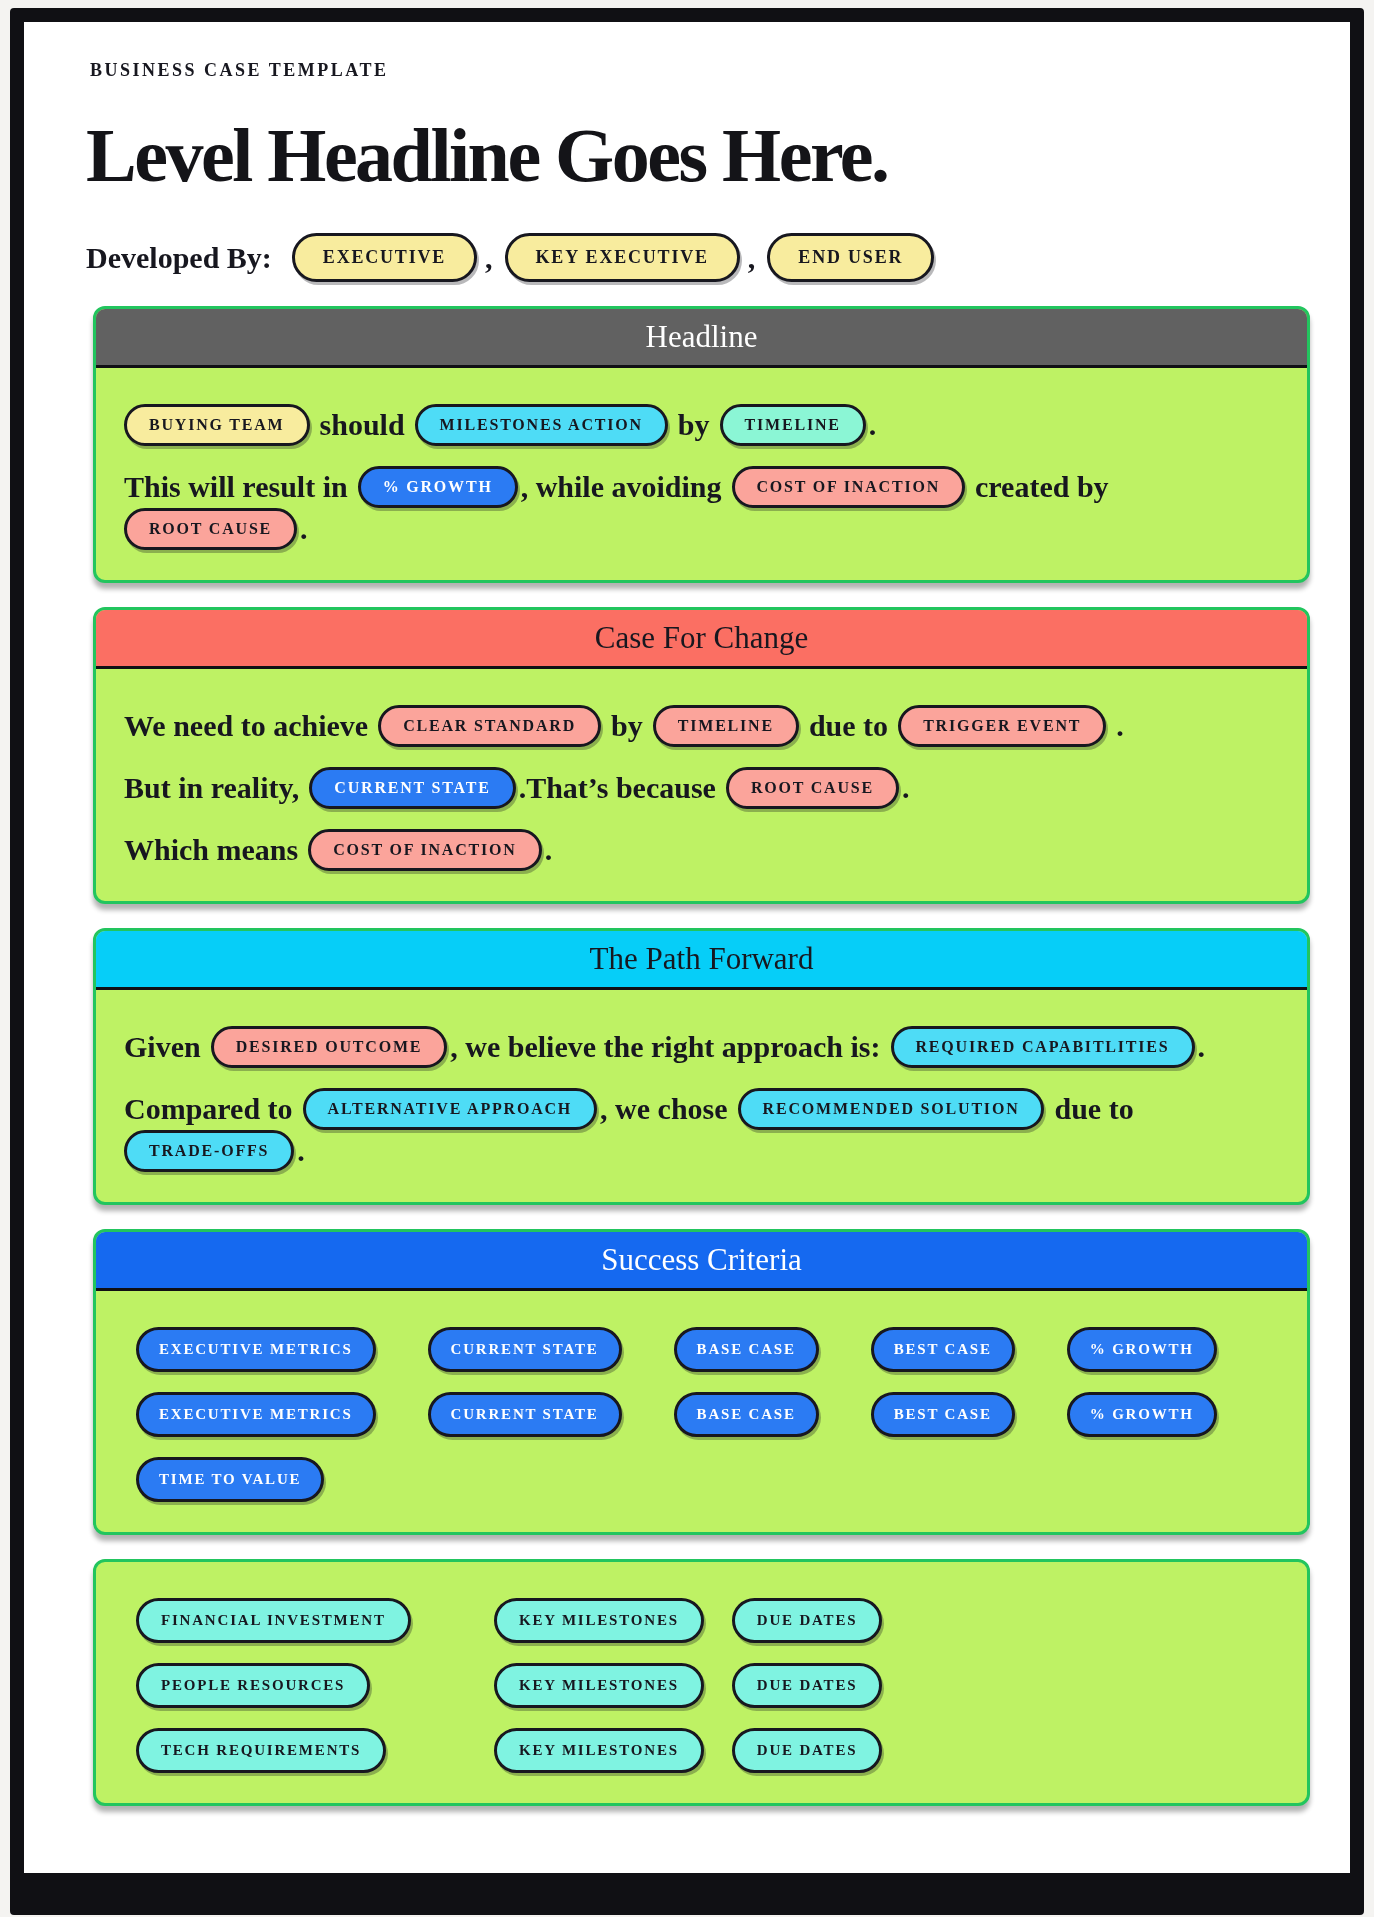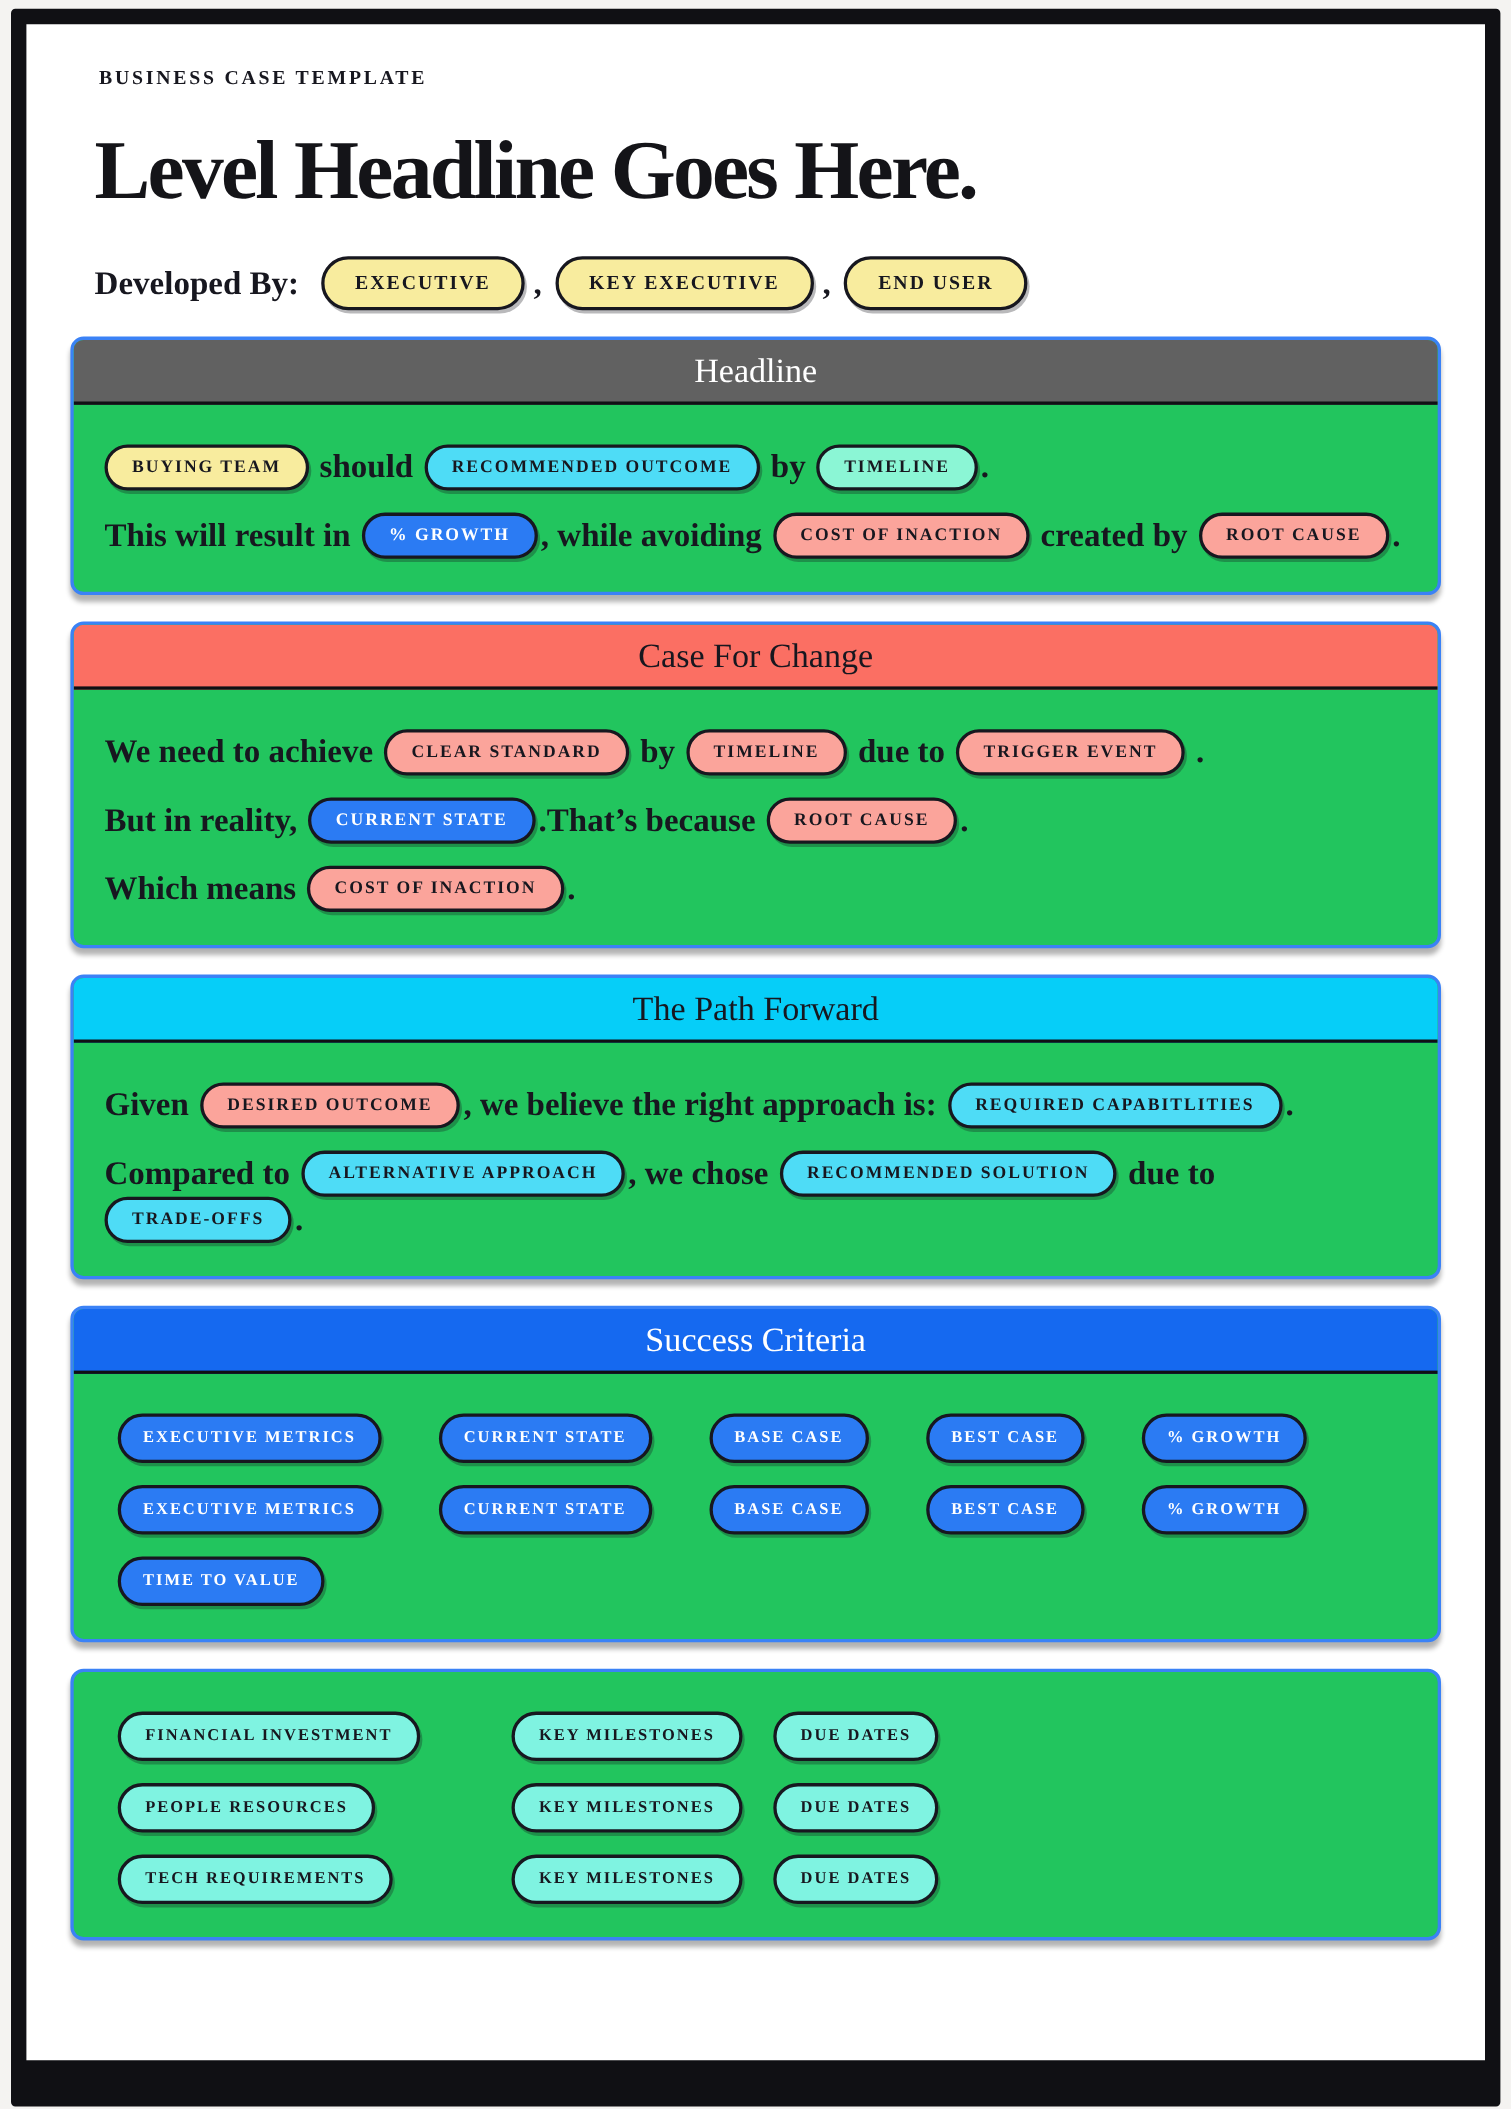--- a/index.html
+++ b/index.html
@@ -52,24 +52,25 @@
   .pill.big{ font-size:18px; padding:11px 28px; }
   .yellow{ background:#F8EC9E; }
   .cyan{ background:#4EDCF6; }
   .mint{ background:#8BF6D5; }
   .salmon{ background:#FBA49B; }
   .blue{ background:#2B7BF3; color:#ffffff; }
   .teal{ background:#7FF3E1; }
 
   .panel{
     margin-top:24px;
-    border:3px solid #3b82f6; border-radius:12px;
-    background:#22c55e;
+    border:3px solid #22c55e; border-radius:12px;
+    background:#bef264;
     box-shadow:0 6px 5px rgba(0,0,0,.30);
     overflow:hidden;
+    margin-left:29px;
   }
   .panel-header{
     height:56px;
     display:flex; align-items:center; justify-content:center;
     font-size:31px; font-weight:500;
     border-bottom:3px solid #101014;
   }
   .hdr-gray{ background:#616161; color:#ffffff; }
   .hdr-red{ background:#FB6F63; color:#17171f; }
   .hdr-cyan{ background:#06CEF8; color:#17171f; }
@@ -119,21 +120,21 @@
     </div>
 
     <section class="panel">
       <header class="panel-header hdr-gray">
         <span>Headline</span>
       </header>
       <div class="panel-body">
         <div class="sentence">
           <span class="pill yellow">BUYING TEAM</span>
           <span>should</span>
-          <span class="pill cyan">RECOMMENDED OUTCOME</span>
+          <span class="pill cyan">MILESTONES ACTION</span>
           <span>by</span>
           <span class="pill mint">TIMELINE</span>
           <span class="tight">.</span>
         </div>
         <div class="sentence">
           <span>This will result in</span>
           <span class="pill blue">% GROWTH</span>
           <span class="tight">, while avoiding</span>
           <span class="pill salmon">COST OF INACTION</span>
           <span>created by</span>

